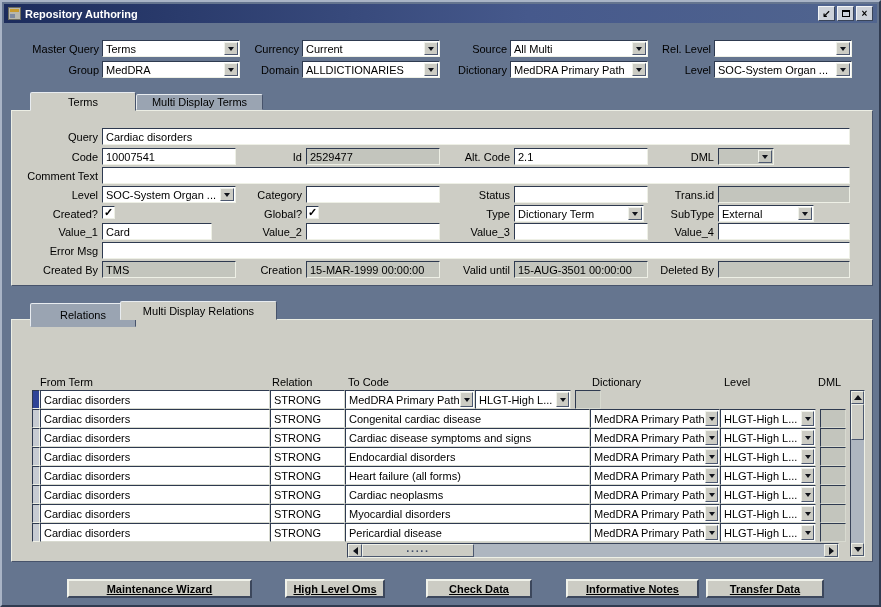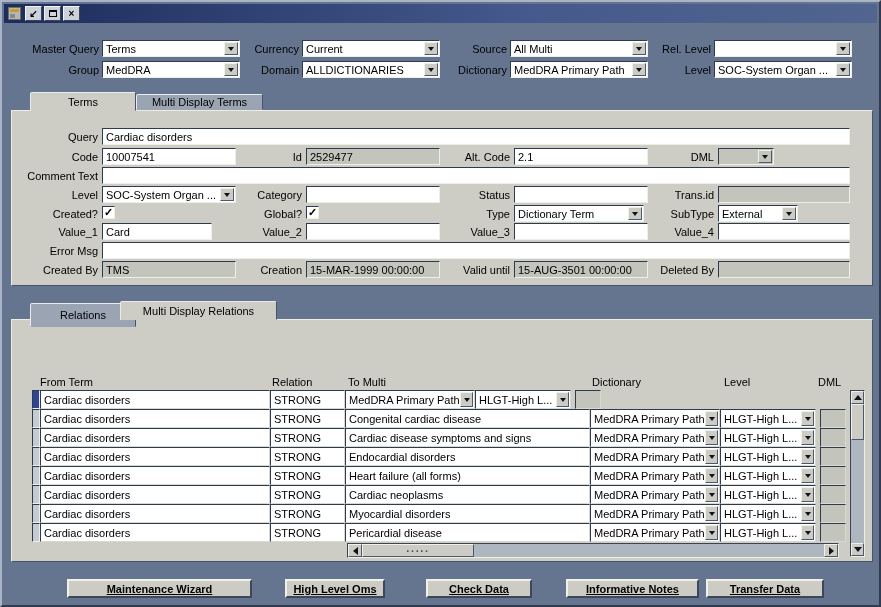--- a/index.html
+++ b/index.html
@@ -53,20 +53,21 @@
   .sb-v .sb-btn{width:13px;height:13px;flex:0 0 13px}
   .sb-thumb-v{width:13px;flex:0 0 36px;background:#ccccc4;border:1px solid;border-color:#f0f2ea #4c5870 #4c5870 #f0f2ea}
 </style>
 </head>
 <body>
 
 <div class="window">
 
   <div class="titlebar">
     <span class="win-icon"></span>
+    <span class="title-text">Repository Authoring</span>
     <span class="tb-buttons">
       <span class="tb-btn">↙</span>
       <span class="tb-btn">
           <span class="maxbox"></span>
         </span>
       <span class="tb-btn">×</span>
     </span>
   </div>
 
   <span class="lbl" style="left:7px;top:41px;width:90px">Master Query</span>
@@ -152,21 +153,21 @@
   <span class="lbl" style="left:6px;top:206px;width:90px">Created?</span>
   <span class="cb" style="left:100px;top:204px">✓</span>
   <span class="lbl" style="left:230px;top:206px;width:70px">Global?</span>
   <span class="cb" style="left:304px;top:204px">✓</span>
   <span class="lbl" style="left:438px;top:206px;width:70px">Type</span>
   <div class="fld combo" style="left:512px;top:203px;width:130px">
     <span>Dictionary Term</span>
     <span class="combo-arrow"></span>
   </div>
   <span class="lbl" style="left:642px;top:206px;width:70px">SubType</span>
-  <div class="fld combo" style="left:716px;top:203px;width:80px">
+  <div class="fld combo" style="left:716px;top:203px;width:96px">
     <span>External</span>
     <span class="combo-arrow"></span>
   </div>
 
   <span class="lbl" style="left:6px;top:224px;width:90px">Value_1</span>
   <div class="fld" style="left:100px;top:221px;width:110px">Card</div>
   <span class="lbl" style="left:230px;top:224px;width:70px">Value_2</span>
   <div class="fld" style="left:304px;top:221px;width:134px"></div>
   <span class="lbl" style="left:438px;top:224px;width:70px">Value_3</span>
   <div class="fld" style="left:512px;top:221px;width:134px"></div>
@@ -188,21 +189,21 @@
   <div class="canvas" style="left:9px;top:317px;width:862px;height:243px"></div>
   <div class="tab" style="left:28px;top:301px;width:106px;height:24px">
     <span>Relations</span>
   </div>
   <div class="tab active" style="left:118px;top:299px;width:157px;height:19px">
     <span>Multi Display Relations</span>
   </div>
 
   <span class="col-hdr" style="left:38px;top:374px">From Term</span>
   <span class="col-hdr" style="left:270px;top:374px">Relation</span>
-  <span class="col-hdr" style="left:346px;top:374px">To Multi</span>
+  <span class="col-hdr" style="left:346px;top:374px">To Code</span>
   <span class="col-hdr" style="left:590px;top:374px">Dictionary</span>
   <span class="col-hdr" style="left:722px;top:374px">Level</span>
   <span class="col-hdr" style="left:816px;top:374px">DML</span>
 
   <div class="t-body">
     <div class="t-row">
       <span class="t-ind current"></span>
       <span class="t-cell c-from">Cardiac disorders</span>
       <span class="t-cell c-rel">STRONG</span>
       <span class="t-cell t-combo c-dict">

